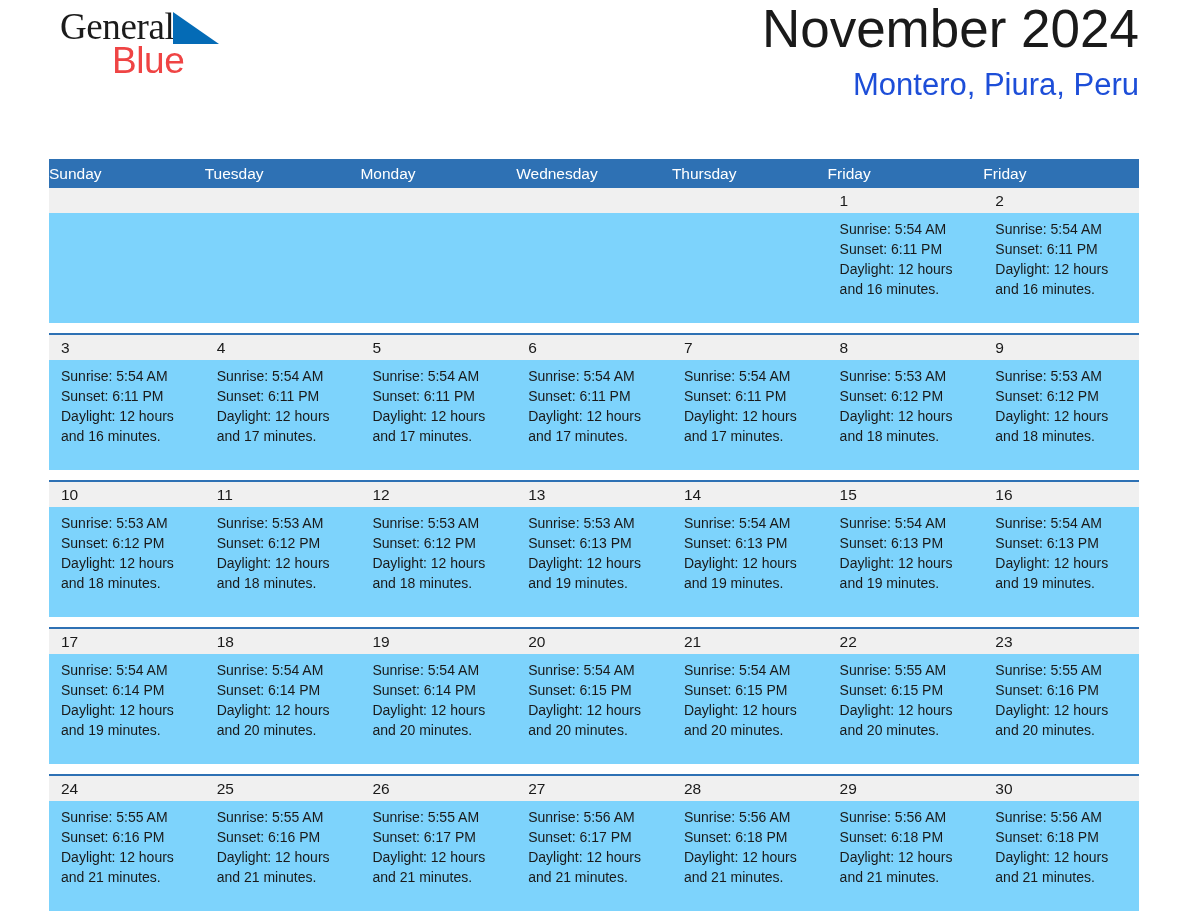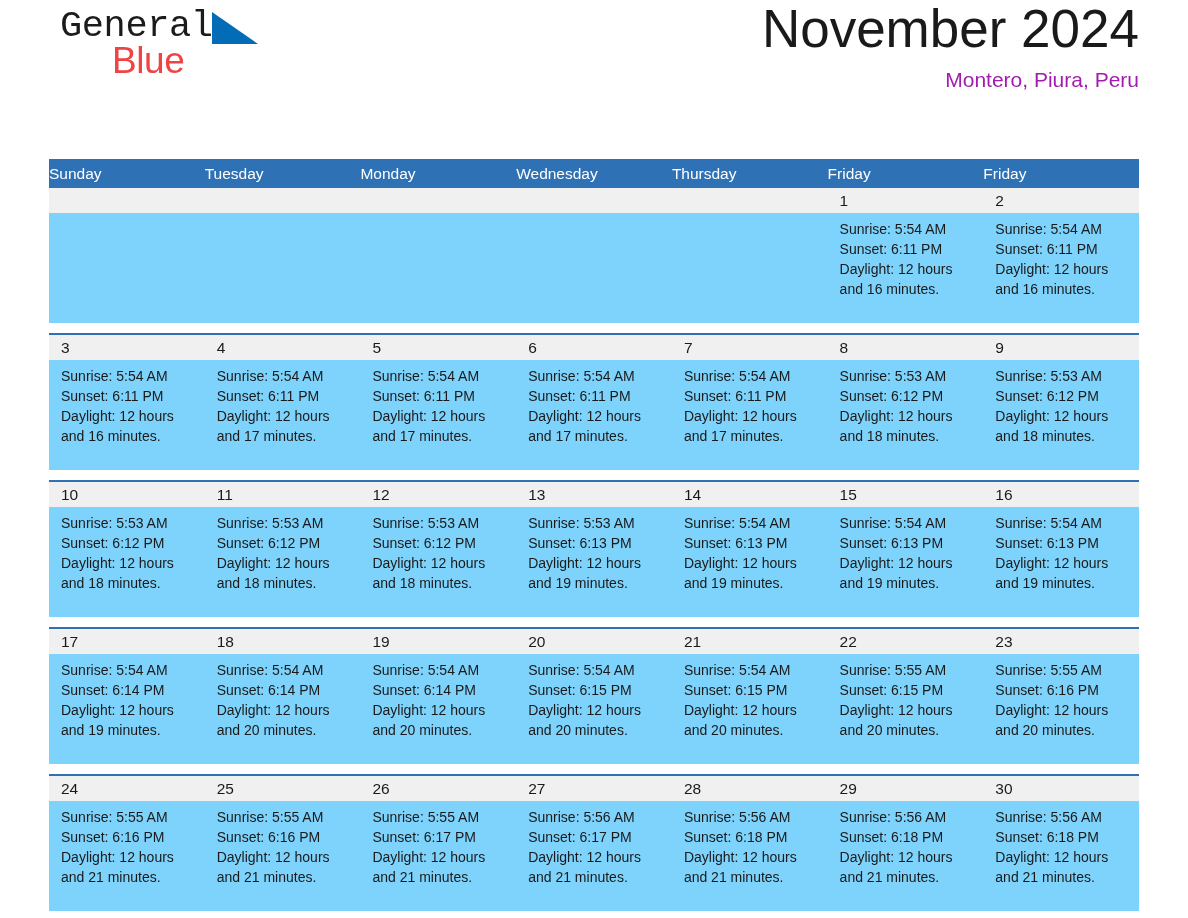--- a/index.html
+++ b/index.html
@@ -28,21 +28,21 @@
     top: 8px;
     line-height: 1;
     user-select: none;
   }
   .brand-row1 {
     position: relative;
     display: block;
     font-size: 37px;
     letter-spacing: -0.4px;
     color: #1b1b1b;
-    font-family: Liberation Mono, monospace;
+    font-family: Liberation Serif, serif;
     height: 40px;
   }
   .brand-word-general {
     display: inline-block;
     vertical-align: top;
   }
   .brand-tri {
     display: inline-block;
     vertical-align: top;
     margin-left: -1px;
@@ -64,23 +64,23 @@
   }
   .cal-title {
     font-size: 53px;
     font-weight: normal;
     color: #1a1a1a;
     line-height: 1.1;
     margin: 0;
     letter-spacing: 0px;
   }
   .cal-subtitle {
-    font-size: 21px;
+    font-size: 31px;
     font-weight: normal;
-    color: #a21caf;
+    color: #1d4ed8;
     margin: 10px 0 0 0;
     line-height: 1.1;
   }
 
   
   .calendar {
     position: absolute;
     left: 49px;
     top: 159px;
     width: 1090px;

